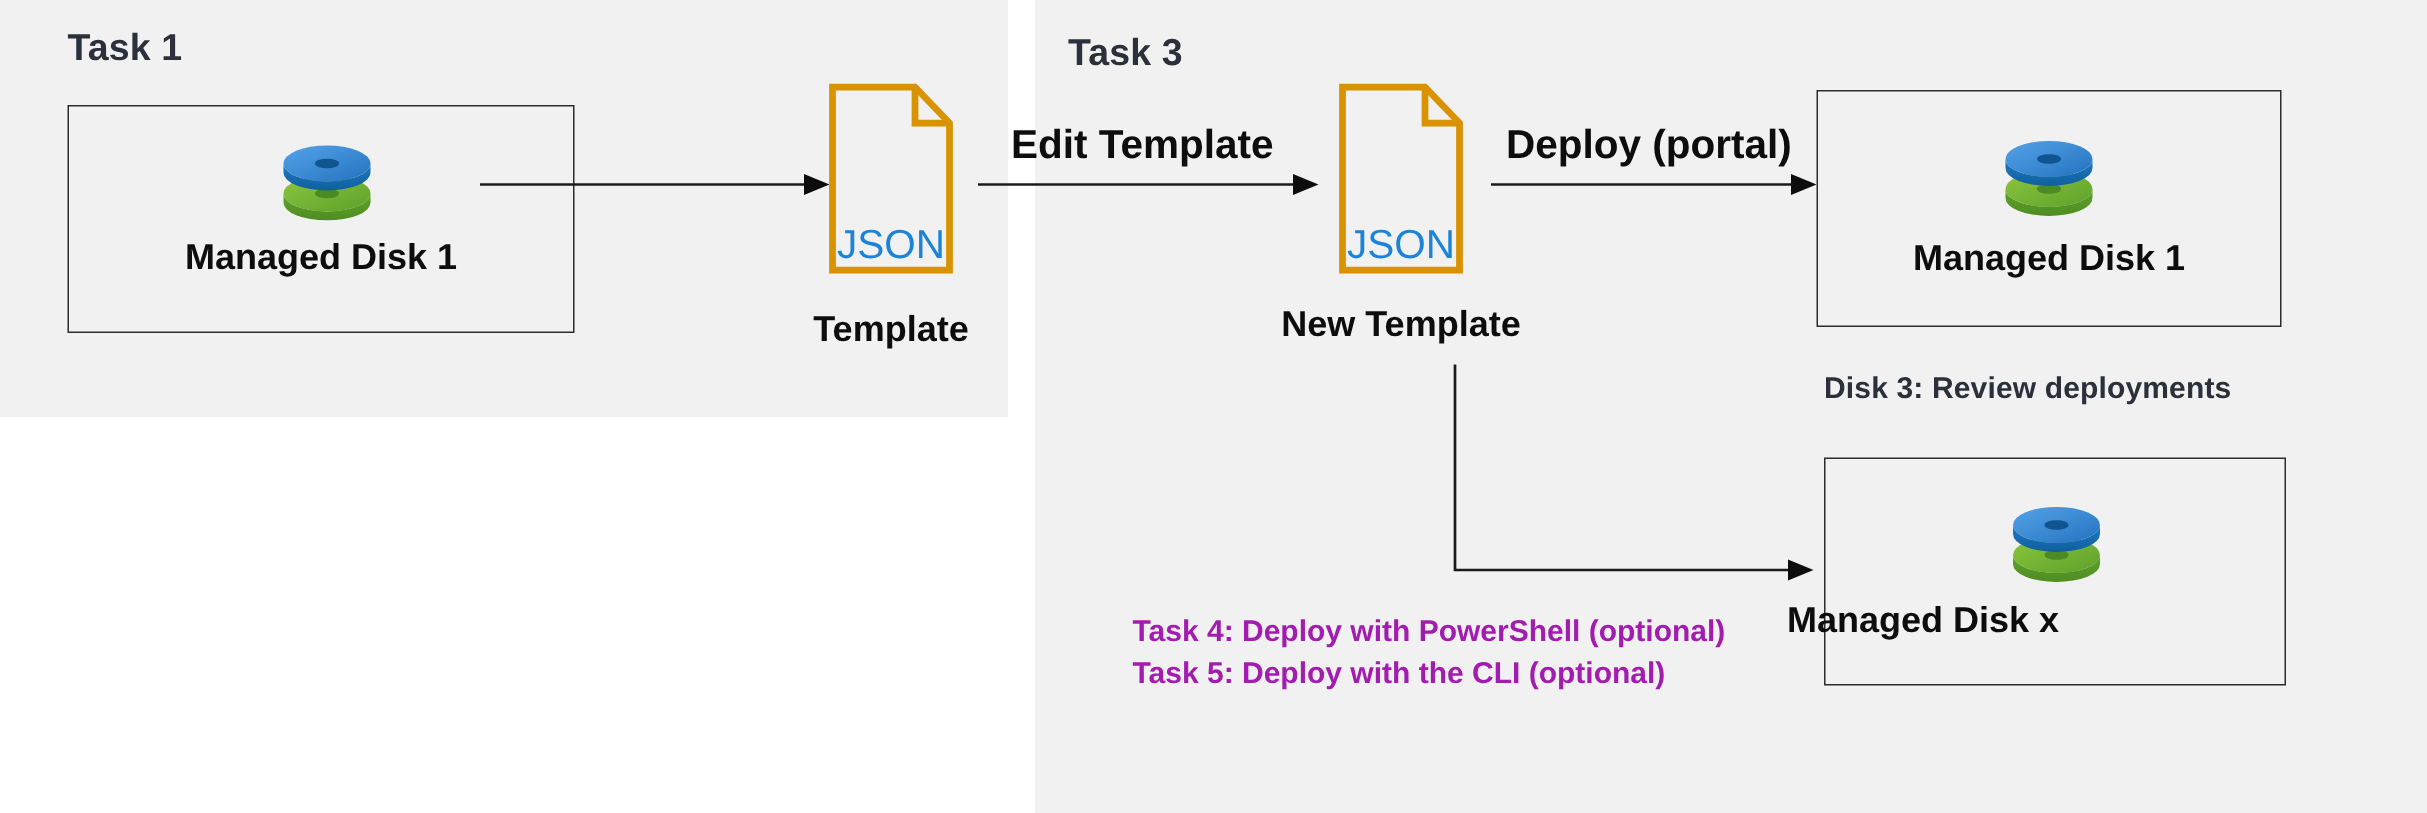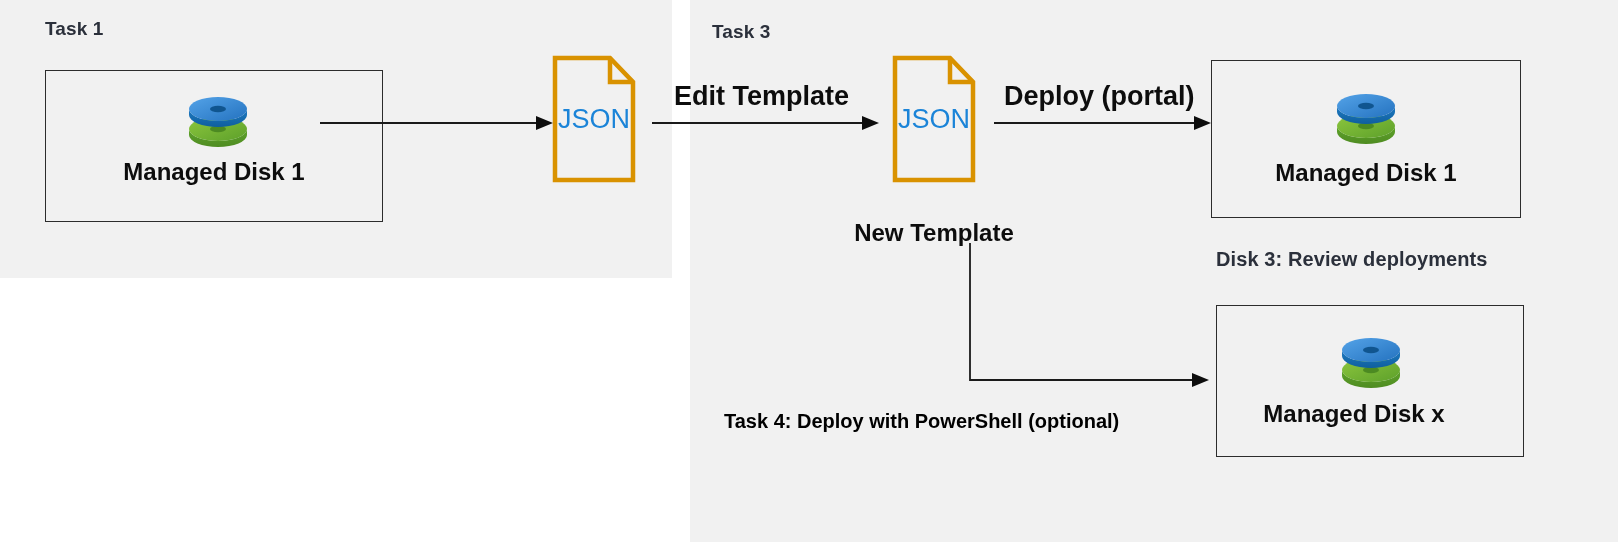--- a/index.html
+++ b/index.html
@@ -21,21 +21,21 @@
     position: absolute;
     background: #f1f1f1;
   }
   #panel-left  { left: 0px;   top: 0px; width: 672px; height: 278px; }
   #panel-right { left: 690px; top: 0px; width: 928px; height: 542px; }
 
   .task-label {
     position: absolute;
     color: #2b303b;
     font-weight: bold;
-    font-size: 19px;
+    font-size: 25px;
     letter-spacing: 0.1px;
     white-space: nowrap;
   }
   .box {
     position: absolute;
     border: 1.6px solid #2c2c2c;
     background: transparent;
     box-sizing: border-box;
   }
   .box-caption {
@@ -55,36 +55,38 @@
   }
   .json-doc {
     position: absolute;
   }
   .json-text {
     position: absolute;
     color: #1b84d8;
     font-size: 27px;
     text-align: center;
     white-space: nowrap;
+    margin-top: 44px;
   }
   .connector { position: absolute; overflow: visible; }
   .arrow-label {
     position: absolute;
     color: #0d0d0d;
     font-weight: bold;
     font-size: 27px;
     white-space: nowrap;
   }
   .optional-lines {
     position: absolute;
-    color: #000000;
+    color: #a21caf;
     font-weight: bold;
     font-size: 20px;
     line-height: 1.42;
     white-space: nowrap;
+    margin-left: 31px;
   }
 </style>
 </head>
 <body>
 
 <div id="canvas">
 
   <div id="panel-left" class="panel"></div>
   <div id="panel-right" class="panel"></div>
 
@@ -126,35 +128,36 @@
   <svg class="connector" style="left:318px; top:105px; width:240px; height:36px;">
     <line x1="2" y1="18" x2="218" y2="18" stroke="#1a1a1a" stroke-width="1.8"></line>
     <polygon points="218,11 235,18 218,25" fill="#0d0d0d"></polygon>
   </svg>
 
   <svg class="json-doc" style="left:552px; top:55px; width:84px; height:128px;" viewBox="0 0 84 128">
     <path d="M3,3 L58,3 L81,27 L81,125 L3,125 Z" fill="none" stroke="#d99200" stroke-width="4.5" stroke-linejoin="miter"></path>
     <path d="M58,3 L58,27 L81,27" fill="none" stroke="#d99200" stroke-width="4.5" stroke-linejoin="miter"></path>
   </svg>
   <div class="json-text" style="left:552px; top:104px; width:84px;">JSON</div>
+  <div class="box-caption" style="left:492px; top:206px; width:204px;">Template</div>
 
   <div class="task-label" style="left:712px; top:21px;">Task 3</div>
 
   <div class="arrow-label" style="left:674px; top:81px;">Edit Template</div>
   <svg class="connector" style="left:650px; top:105px; width:240px; height:36px;">
     <line x1="2" y1="18" x2="212" y2="18" stroke="#1a1a1a" stroke-width="1.8"></line>
     <polygon points="212,11 229,18 212,25" fill="#0d0d0d"></polygon>
   </svg>
 
   <svg class="json-doc" style="left:892px; top:55px; width:84px; height:128px;" viewBox="0 0 84 128">
     <path d="M3,3 L58,3 L81,27 L81,125 L3,125 Z" fill="none" stroke="#d99200" stroke-width="4.5" stroke-linejoin="miter"></path>
     <path d="M58,3 L58,27 L81,27" fill="none" stroke="#d99200" stroke-width="4.5" stroke-linejoin="miter"></path>
   </svg>
   <div class="json-text" style="left:892px; top:104px; width:84px;">JSON</div>
-  <div class="box-caption" style="left:832px; top:203px; width:204px;margin-top:16px;">New Template</div>
+  <div class="box-caption" style="left:832px; top:203px; width:204px;">New Template</div>
 
   <div class="arrow-label" style="left:1004px; top:81px;">Deploy (portal)</div>
   <svg class="connector" style="left:992px; top:105px; width:230px; height:36px;">
     <line x1="2" y1="18" x2="202" y2="18" stroke="#1a1a1a" stroke-width="1.8"></line>
     <polygon points="202,11 219,18 202,25" fill="#0d0d0d"></polygon>
   </svg>
 
   <div class="box" style="left:1211px; top:60px; width:310px; height:158px;"></div>
   <svg class="disk-icon" style="left:1335px; top:88px;" viewBox="0 0 62 56">
     <path d="M2,38 a29,12 0 0,0 58,0 l0,6 a29,12 0 0,1 -58,0 z" fill="url(#gGreenSide)"></path>
@@ -175,19 +178,20 @@
 
   <div class="box" style="left:1216px; top:305px; width:308px; height:152px;"></div>
   <svg class="disk-icon" style="left:1340px; top:332px;" viewBox="0 0 62 56">
     <path d="M2,38 a29,12 0 0,0 58,0 l0,6 a29,12 0 0,1 -58,0 z" fill="url(#gGreenSide)"></path>
     <ellipse cx="31" cy="38" rx="29" ry="12" fill="url(#gGreenTop)"></ellipse>
     <ellipse cx="31" cy="38" rx="8" ry="3.2" fill="#4c8a22"></ellipse>
     <path d="M2,18 a29,12 0 0,0 58,0 l0,6 a29,12 0 0,1 -58,0 z" fill="url(#gBlueSide)"></path>
     <ellipse cx="31" cy="18" rx="29" ry="12" fill="url(#gBlueTop)"></ellipse>
     <ellipse cx="31" cy="18" rx="8" ry="3.2" fill="#10558f"></ellipse>
   </svg>
-  <div class="box-caption" style="left:1216px; top:400px; width:276px;">Managed Disk x</div>
+  <div class="box-caption" style="left:1144px; top:400px; width:276px;">Managed Disk x</div>
 
   <div class="optional-lines" style="left:724px; top:407px;">
     <div>Task 4: Deploy with PowerShell (optional)</div>
+    <div>Task 5: Deploy with the CLI (optional)</div>
   </div>
 
 </div>
 
 </body></html>

